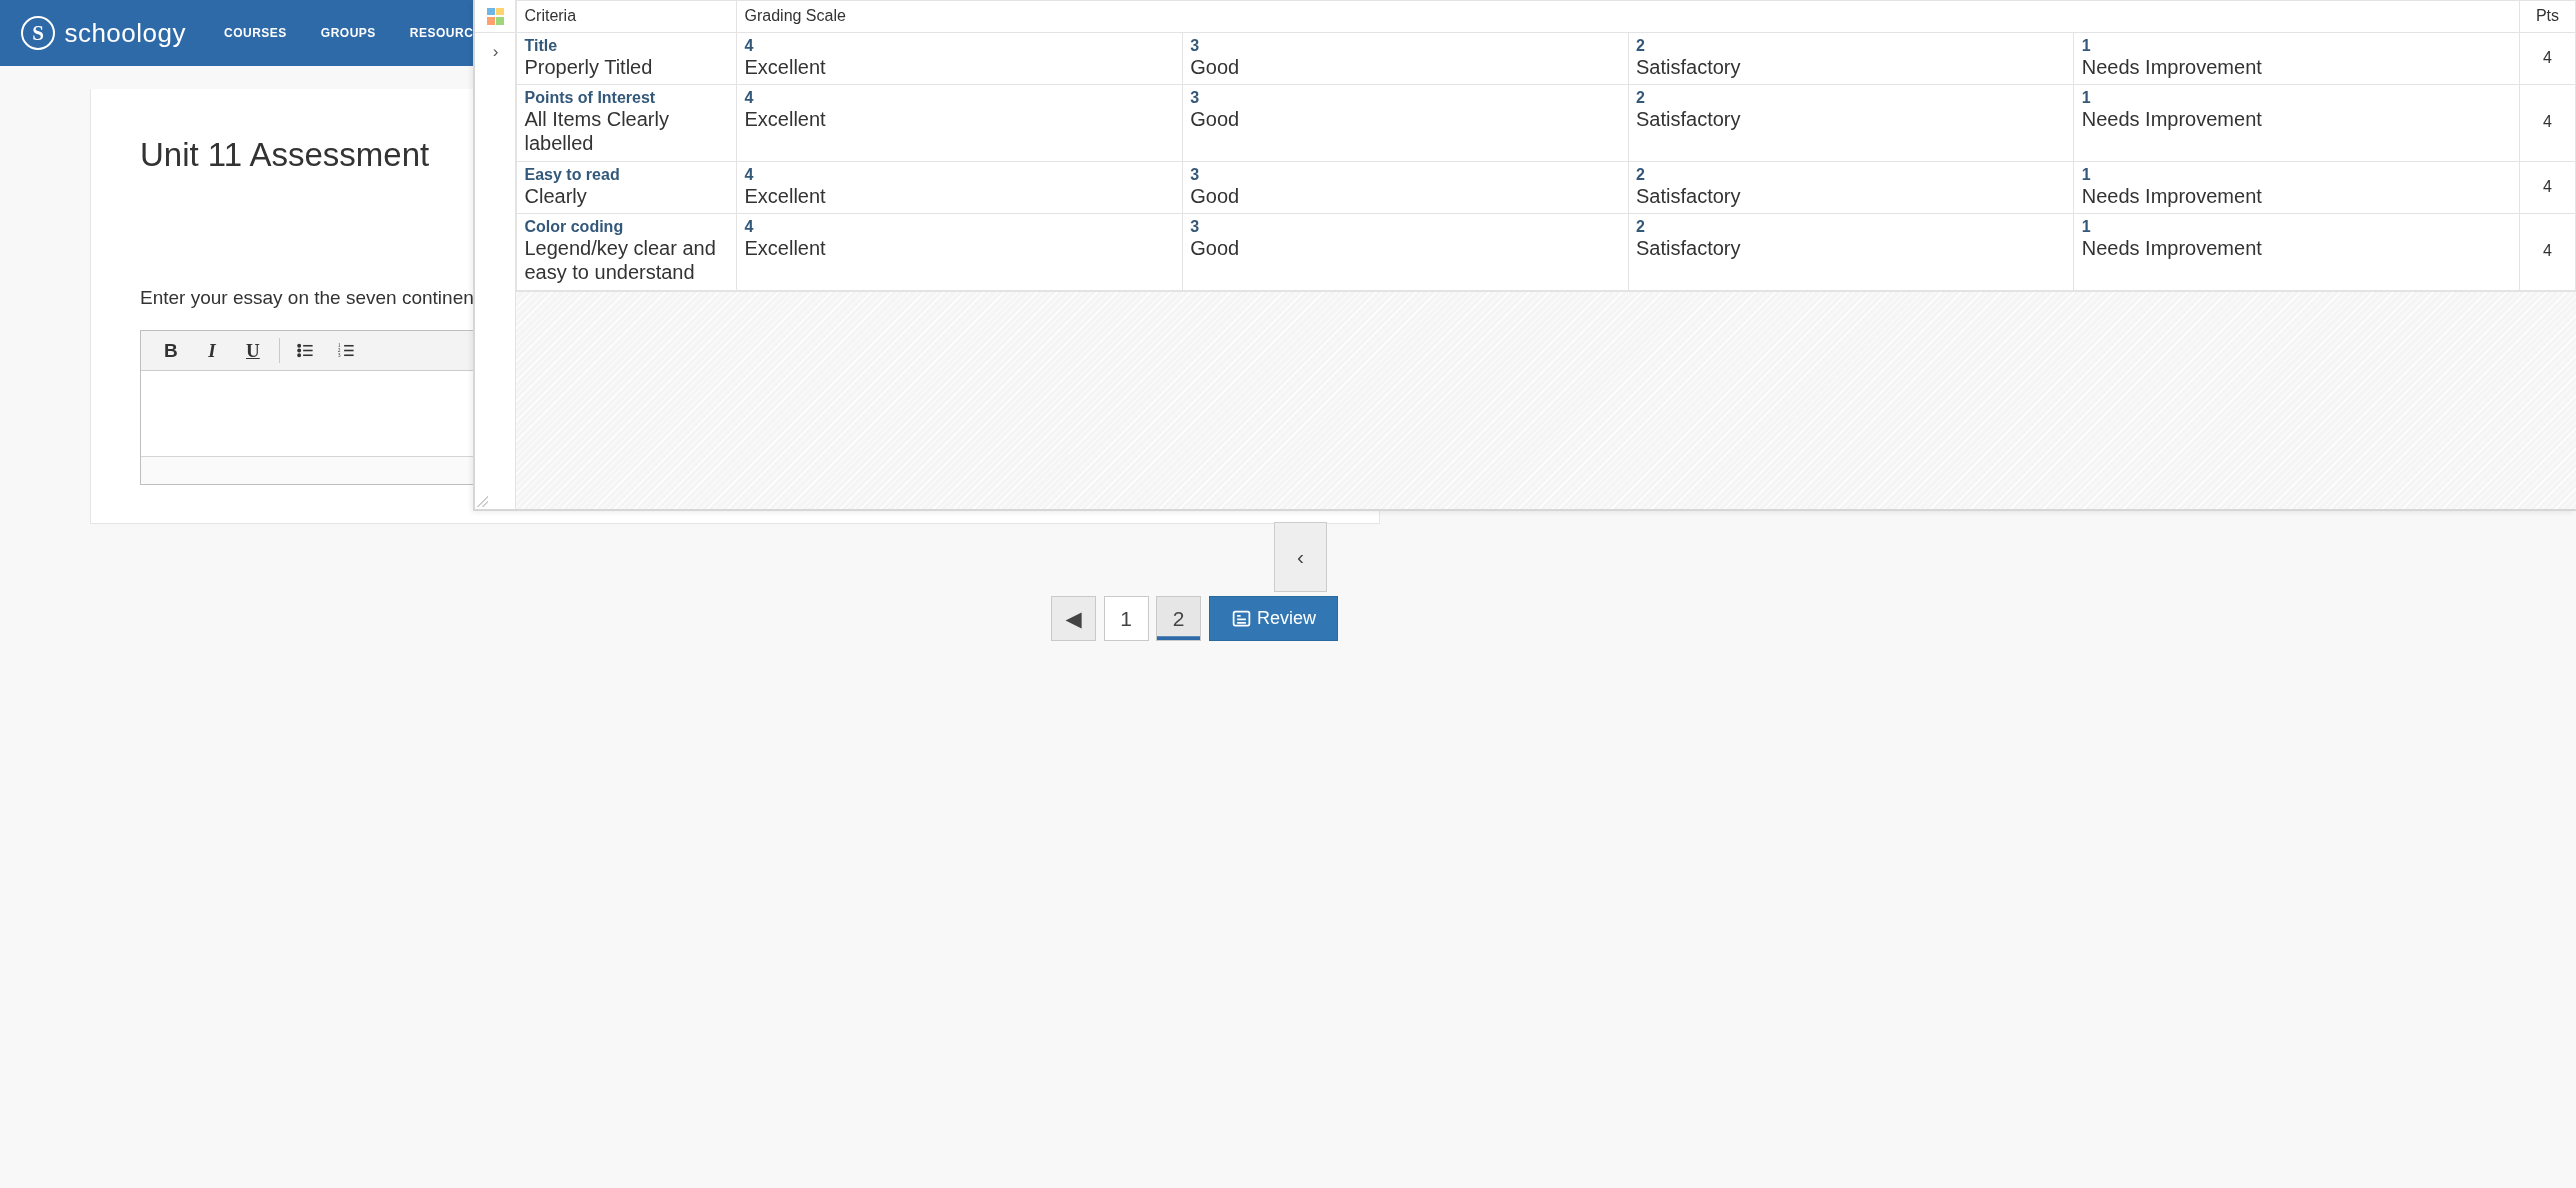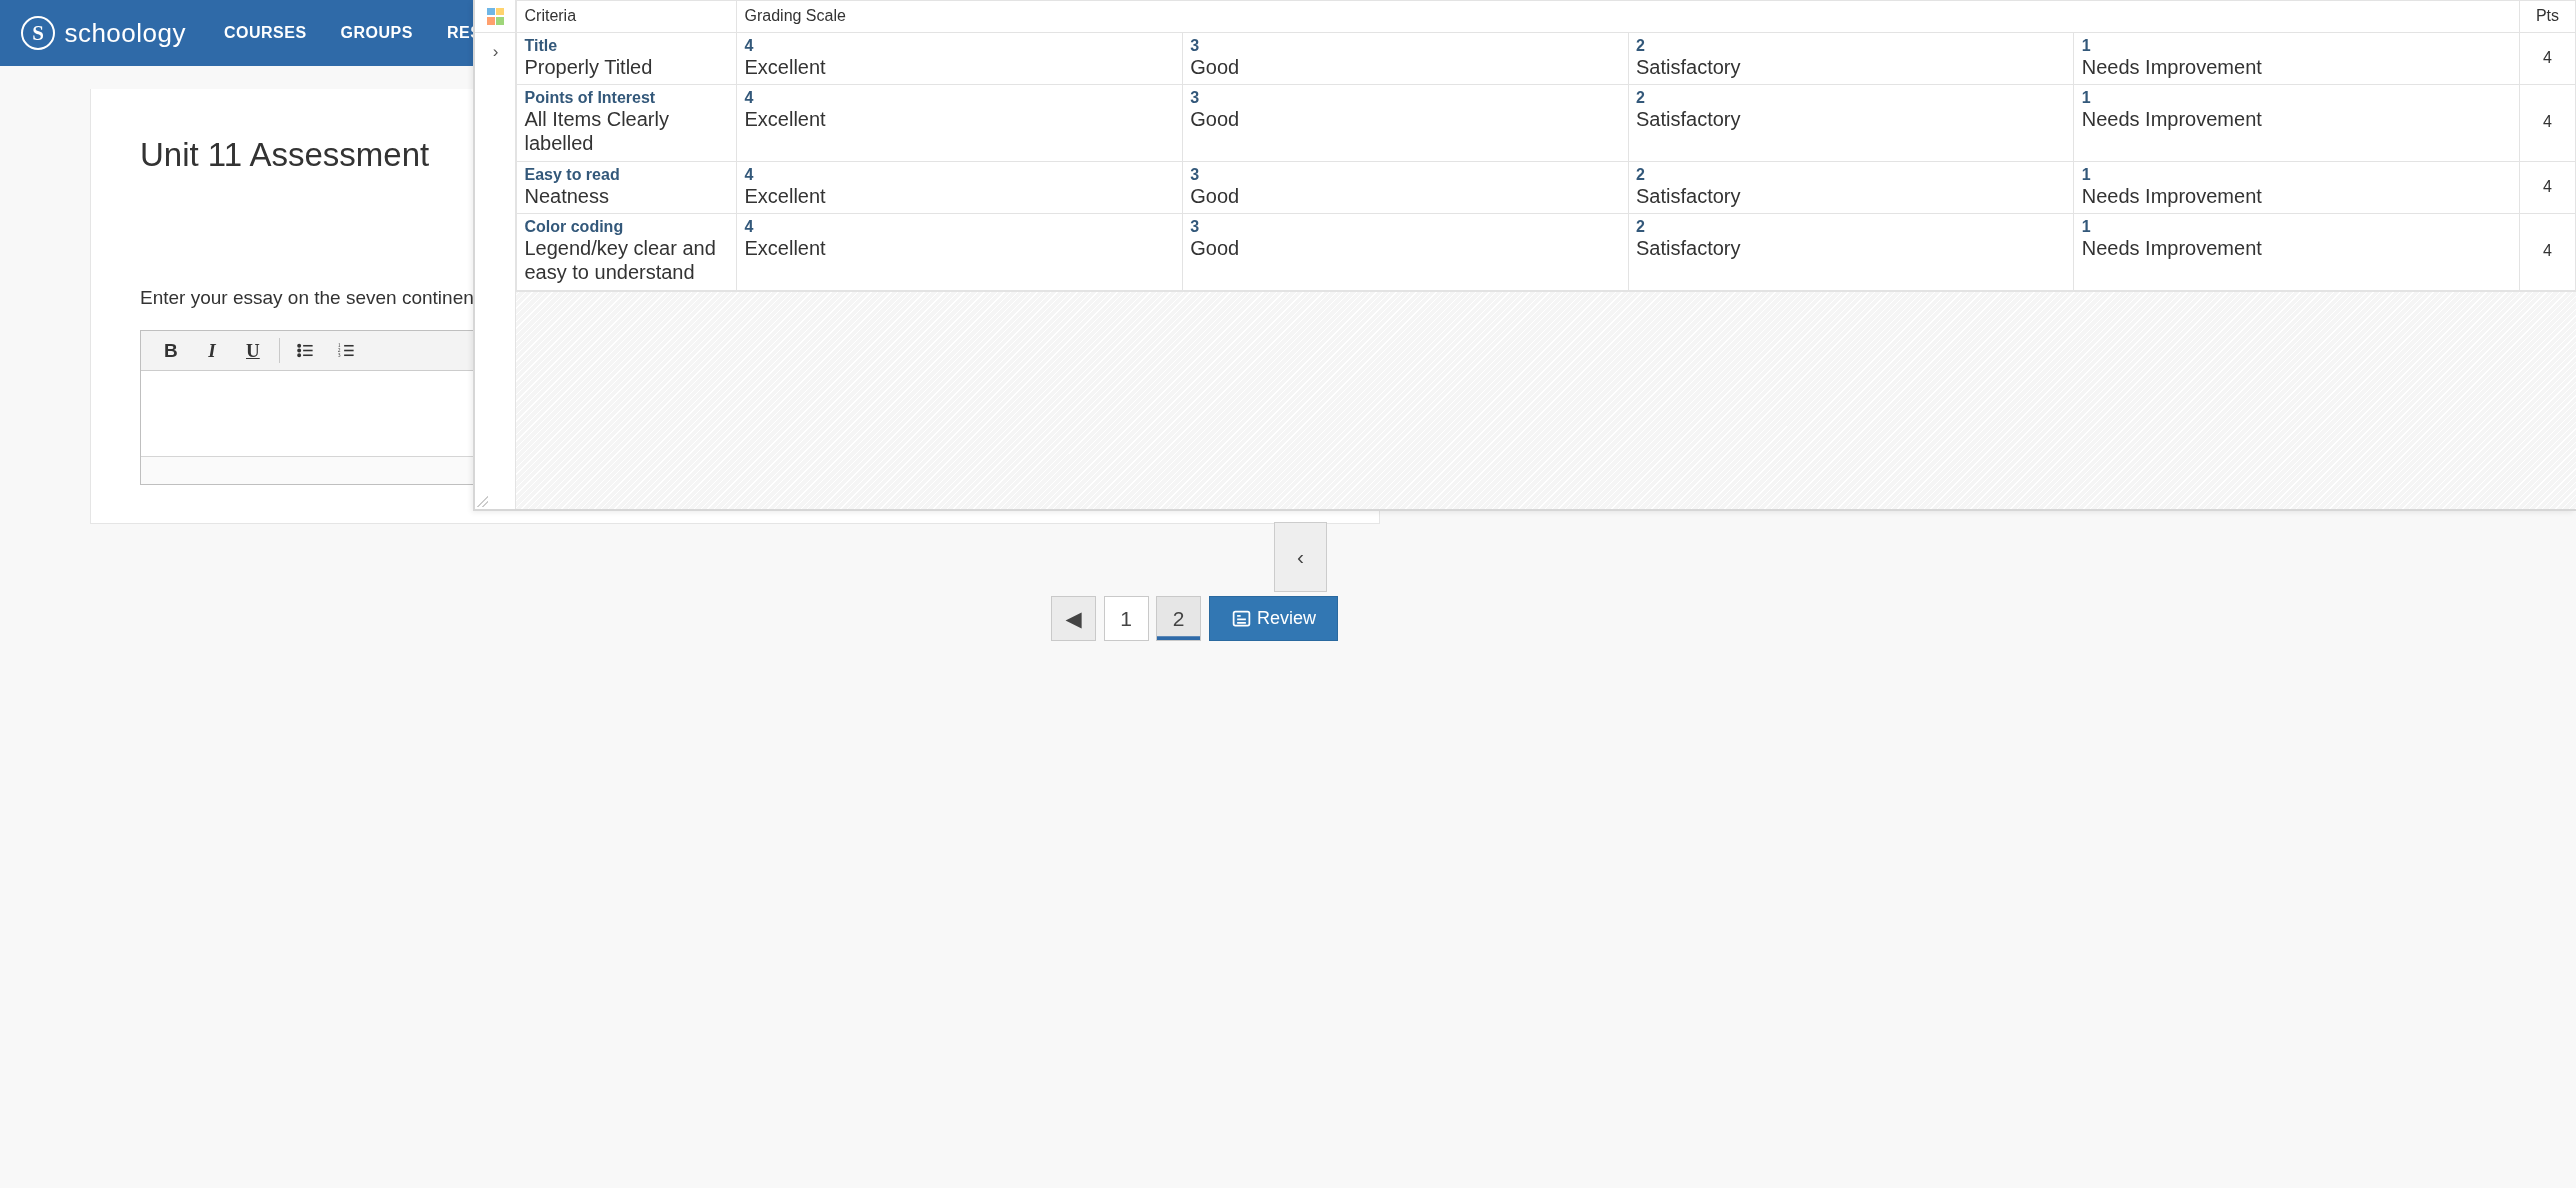--- a/index.html
+++ b/index.html
@@ -44,21 +44,21 @@
     font-weight: 400;
     letter-spacing: 0.5px;
     font-family: Arial, sans-serif;
     text-transform: lowercase;
     text-align: right;
   }
   .navlinks { display: flex; gap: 34px; }
   .navlinks a {
     color: #fff;
     text-decoration: none;
-    font-size: 16px;
+    font-size: 12px;
     font-weight: 600;
     letter-spacing: 0.5px;
   }
 
   
   .page-bg {
     background: #f8f8f8;
     width: 100%;
     min-height: 1188px;
     padding-top: 0;
@@ -417,21 +417,21 @@
               </td>
             <td>
                 <div class="scale-num">1</div>
                 <div class="scale-desc">Needs Improvement</div>
               </td>
             <td class="pts-cell">4</td>
           </tr>
           <tr>
             <td>
               <div class="crit-name">Easy to read</div>
-              <div class="crit-desc">Neatness</div>
+              <div class="crit-desc">Clearly</div>
             </td>
             <td>
                 <div class="scale-num">4</div>
                 <div class="scale-desc">Excellent</div>
               </td>
             <td>
                 <div class="scale-num">3</div>
                 <div class="scale-desc">Good</div>
               </td>
             <td>

